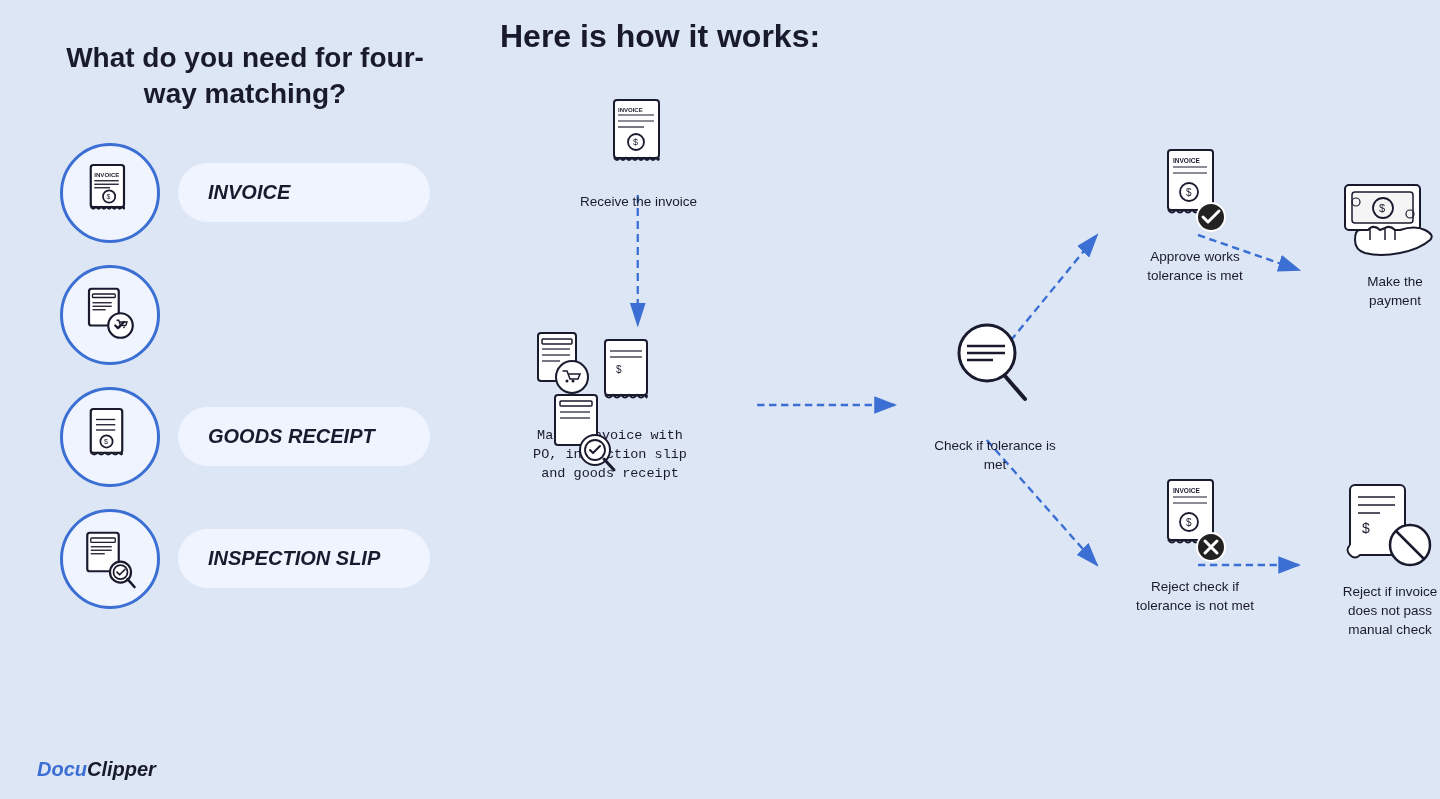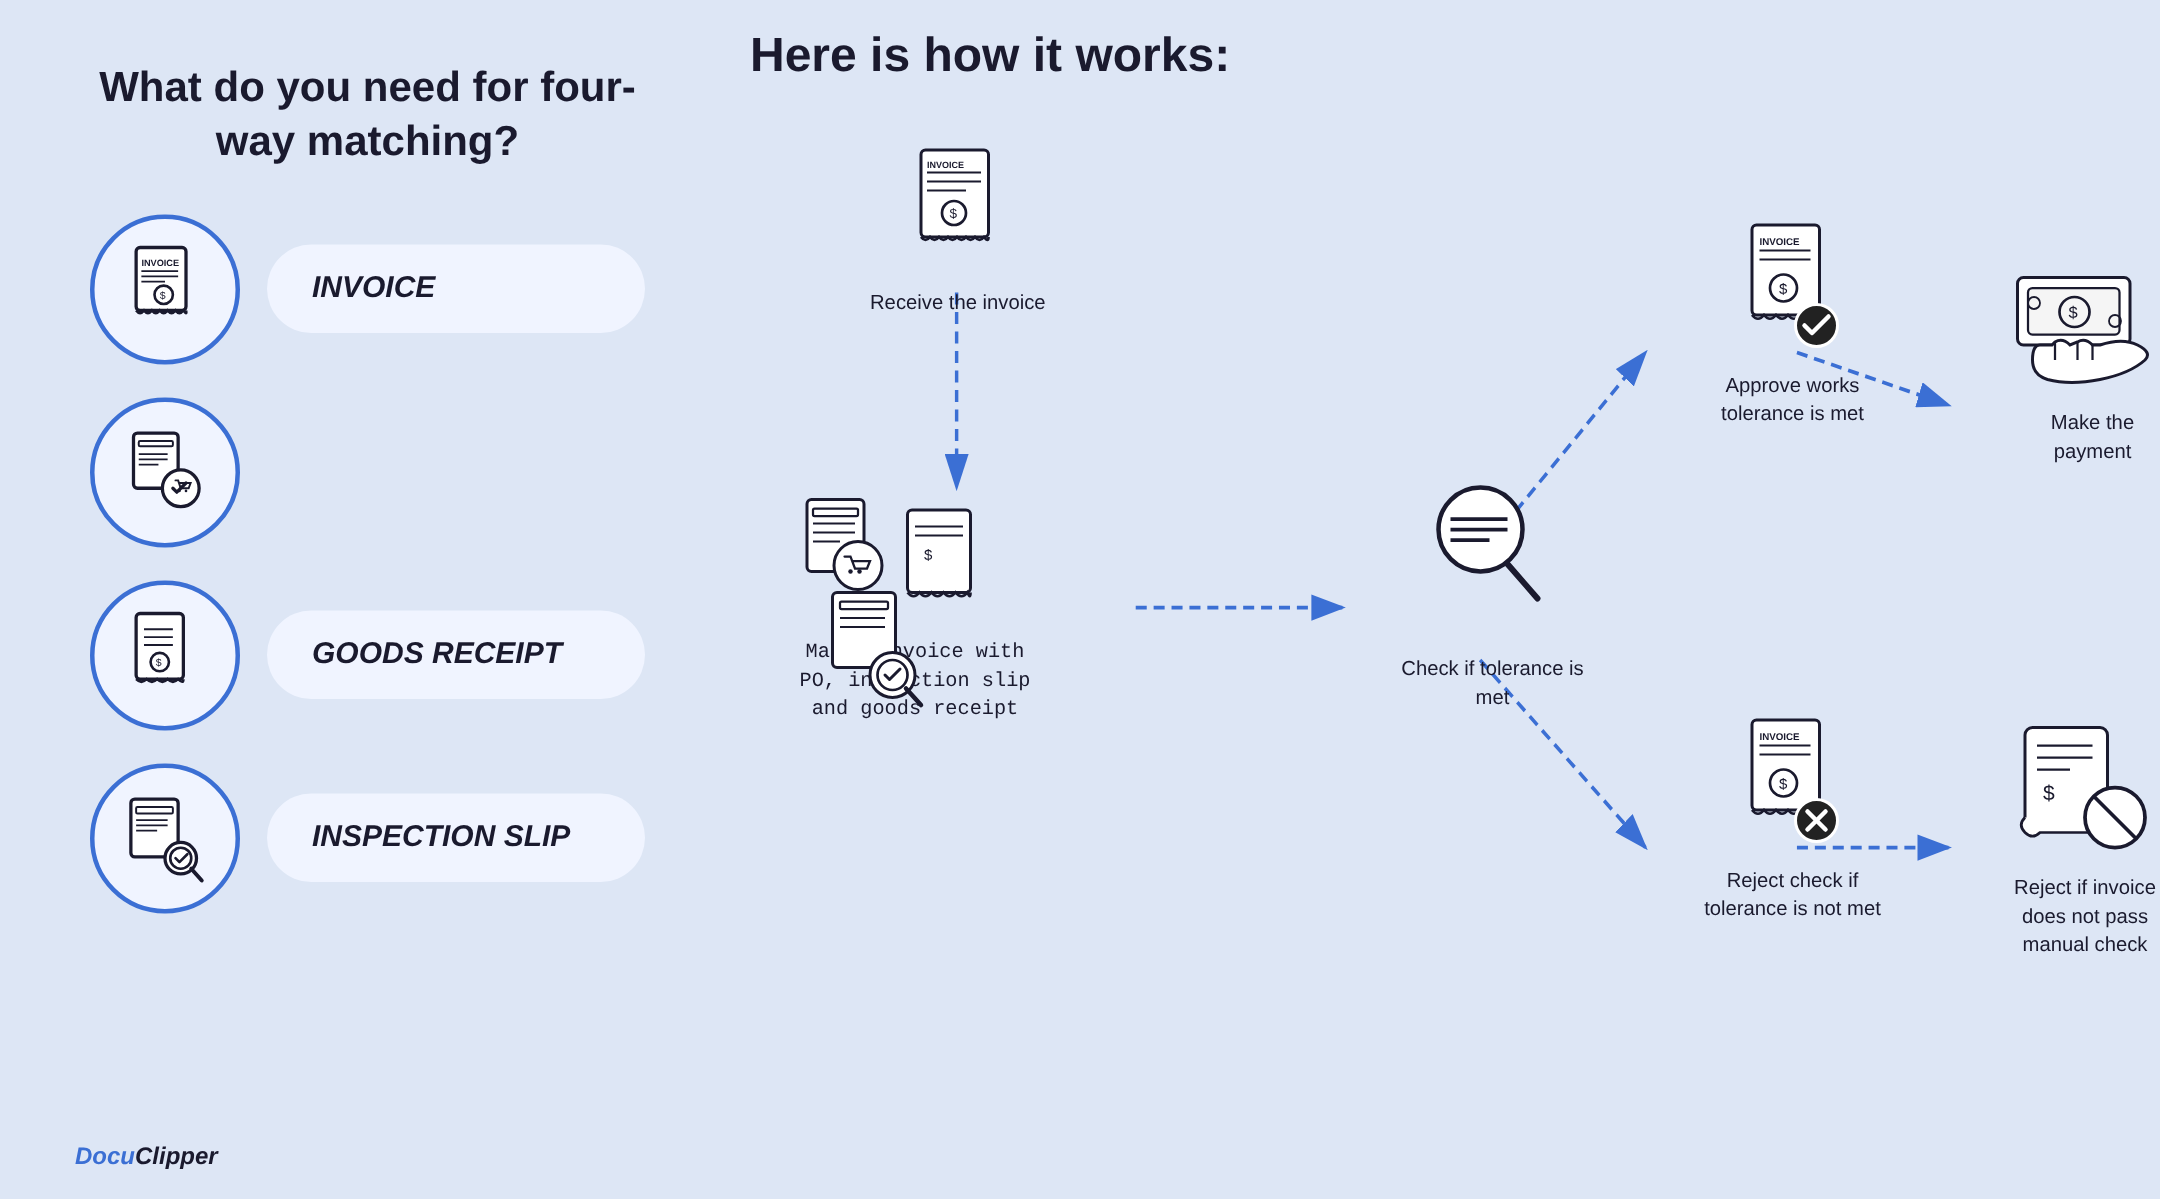--- a/index.html
+++ b/index.html
@@ -104,22 +104,22 @@
       position: absolute;
       top: 0; left: 0;
       width: 100%;
       height: 100%;
       pointer-events: none;
     }
     
     .logo {
       position: absolute;
       bottom: 18px;
-      left: 50px;
-      font-size: 16px;
+      left: 37px;
+      font-size: 20px;
       font-weight: 700;
       color: #3b6fd4;
       font-style: italic;
     }
     .logo span {
       color: #1a1a2e;
     }
   </style>
 </head>
 <body>

